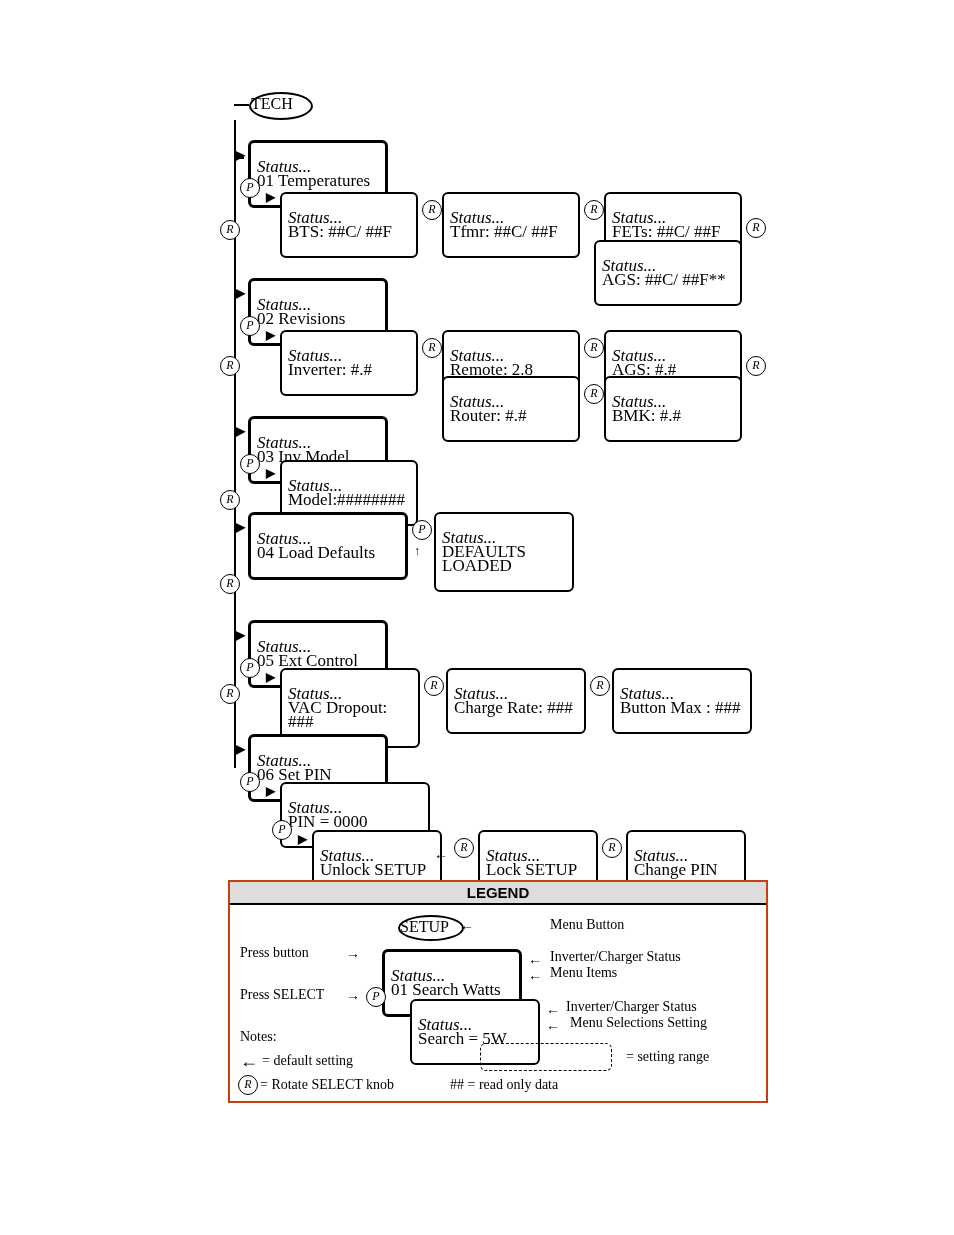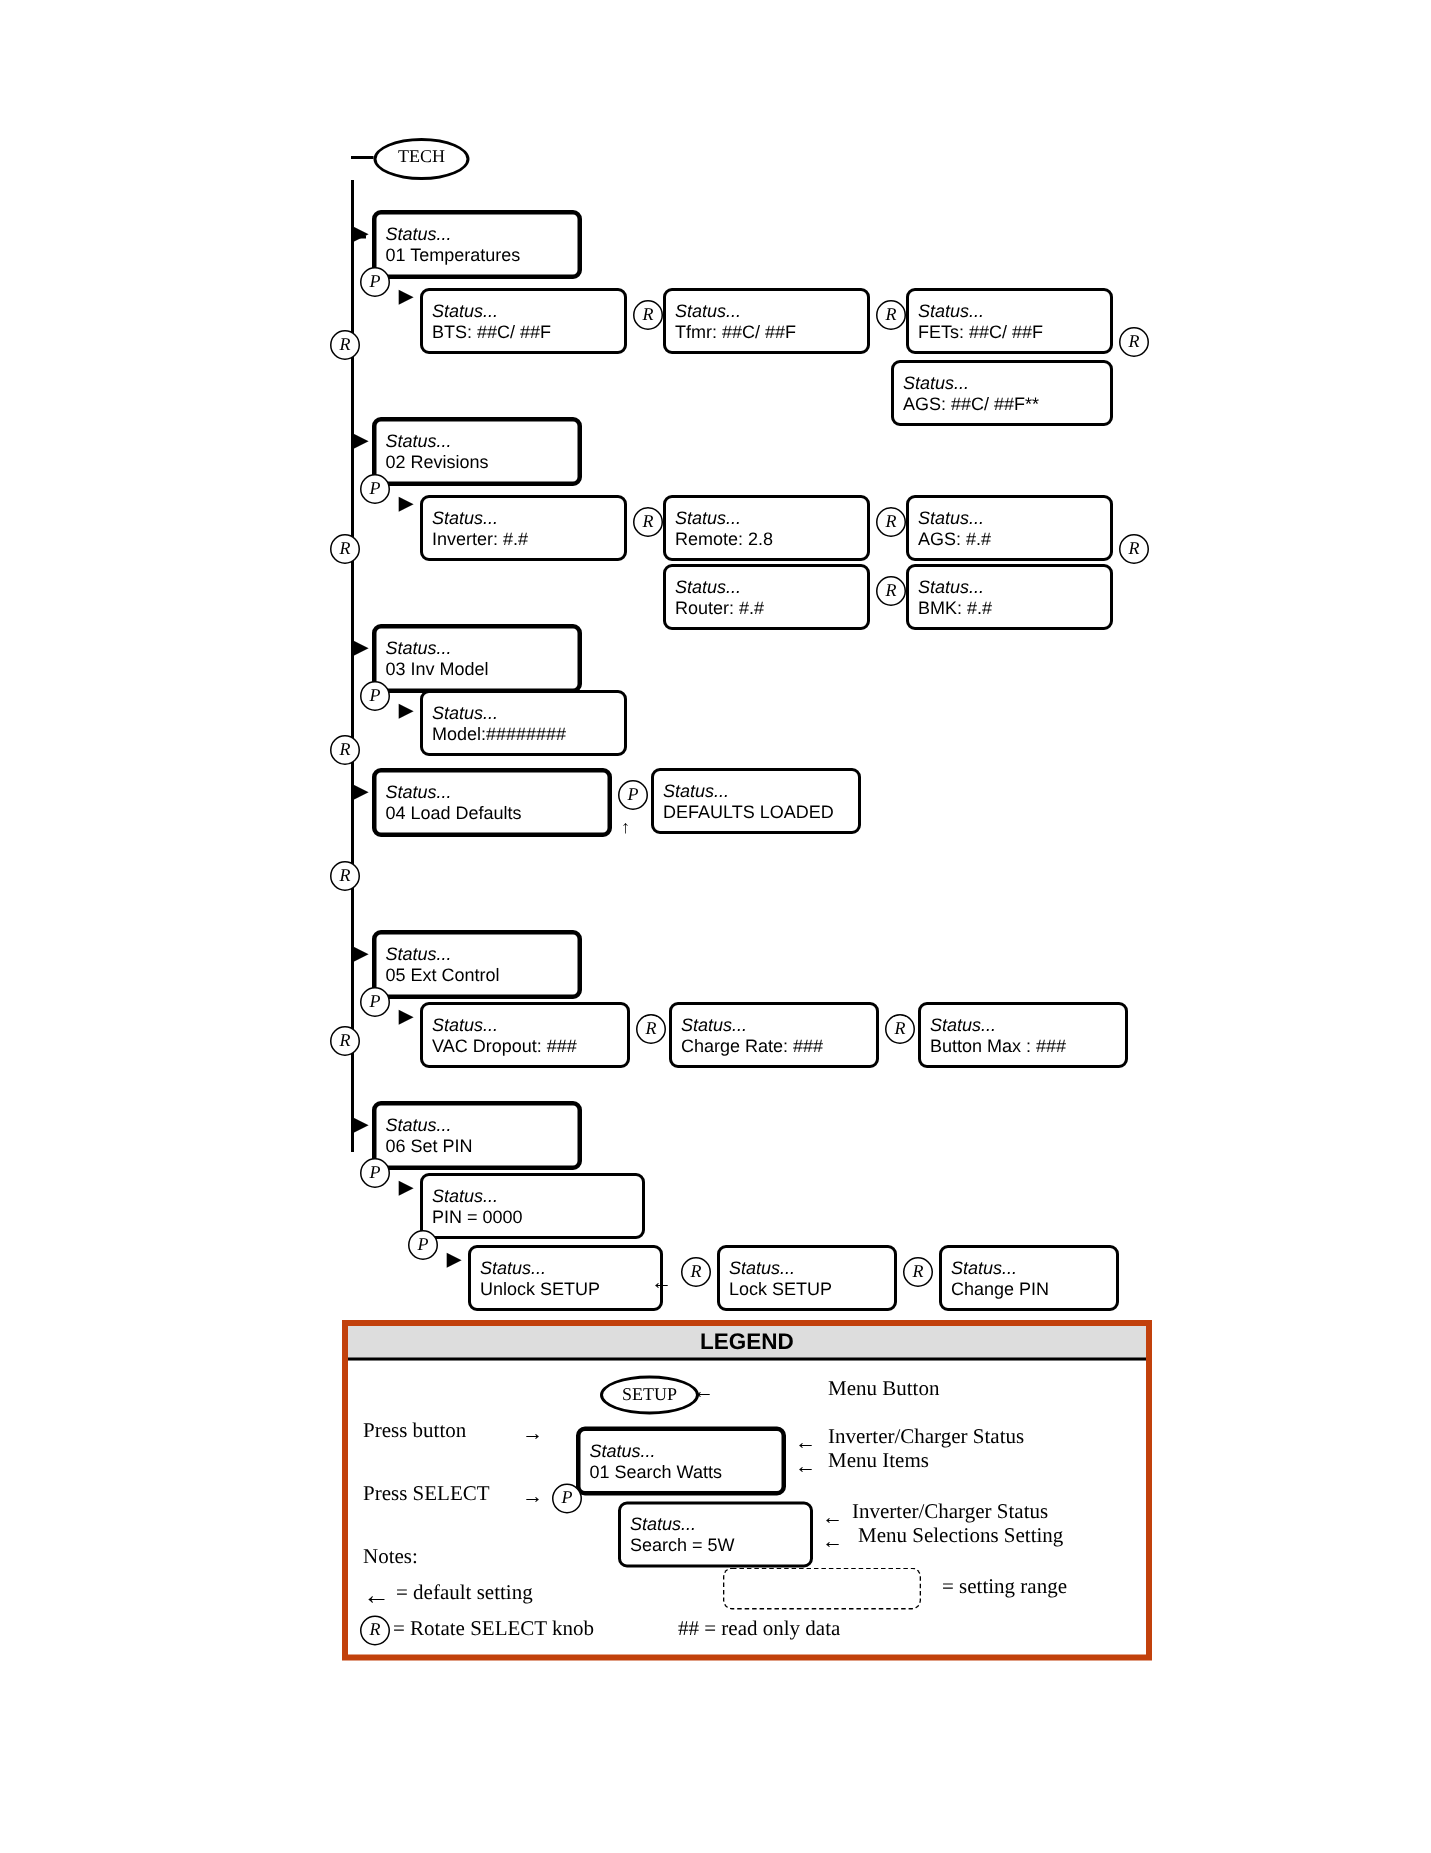--- a/index.html
+++ b/index.html
@@ -4,29 +4,29 @@
 <style>
   html,body{margin:0;padding:0;background:#fff;font-family:Verdana,Geneva,sans-serif;color:#000}
   .page{position:relative;width:954px;height:1235px;margin:0 auto;background:#fff}
   .hdr{position:absolute;left:118px;right:118px;top:38px;height:30px;
        background:linear-gradient(90deg,#fff 0%,#fff 55%,#bdbdbd 100%);
        text-align:right;font-weight:bold;font-size:20px;line-height:30px;padding-right:8px;box-sizing:border-box}
   .ftr{position:absolute;left:118px;right:118px;bottom:38px;height:26px;background:#d0d0d0;
        font-weight:bold;font-size:15px;line-height:26px;padding:0 8px;box-sizing:border-box}
   .ftr span.r{float:right}
   .abs{position:absolute}
-  .oval{border:2px solid #000;border-radius:50%/50%;text-align:center;font-size:12px;font-family:Verdana;line-height:20px;background:#fff}
-  .box{border:2px solid #000;border-radius:6px;background:#fff;font-family:Liberation Sans, sans-serif;font-size:12px;line-height:14px;padding:6px 6px;box-sizing:border-box}
+  .oval{border:2px solid #000;border-radius:50%/50%;text-align:left;font-size:16px;font-family:Verdana;line-height:20px;background:#fff}
+  .box{border:2px solid #000;border-radius:6px;background:#fff;font-family:Liberation Serif, serif;font-size:17px;line-height:14px;padding:17px 6px;box-sizing:border-box}
   .box.bold{border-width:3px}
   .st{font-style:italic}
   .sym{display:inline-block;width:18px;height:18px;border:1.6px solid #000;border-radius:50%;text-align:center;
        font-family:Georgia,serif;font-style:italic;font-size:12px;line-height:16px;background:#fff}
   .arrR{font-family:Arial;font-weight:bold}
   .arrL{font-family:Arial;font-weight:bold}
-  .legend{position:absolute;border:4px solid #c2410c;background:#fff;box-sizing:border-box}
+  .legend{position:absolute;border:2px solid #c2410c;background:#fff;box-sizing:border-box}
   .legend-hdr{background:#ddd;border-bottom:2px solid #000;text-align:center;font-weight:bold;font-size:15px;padding:2px 0}
   .legend-body{position:relative;height:196px;font-size:14px}
   .dash{border:1.8px dashed #000;border-radius:6px}
   .under{}
   .txt{font-family:Verdana;font-size:14px}
   
   .ln{position:absolute;background:#000}
 </style>
 </head>
 <body>

